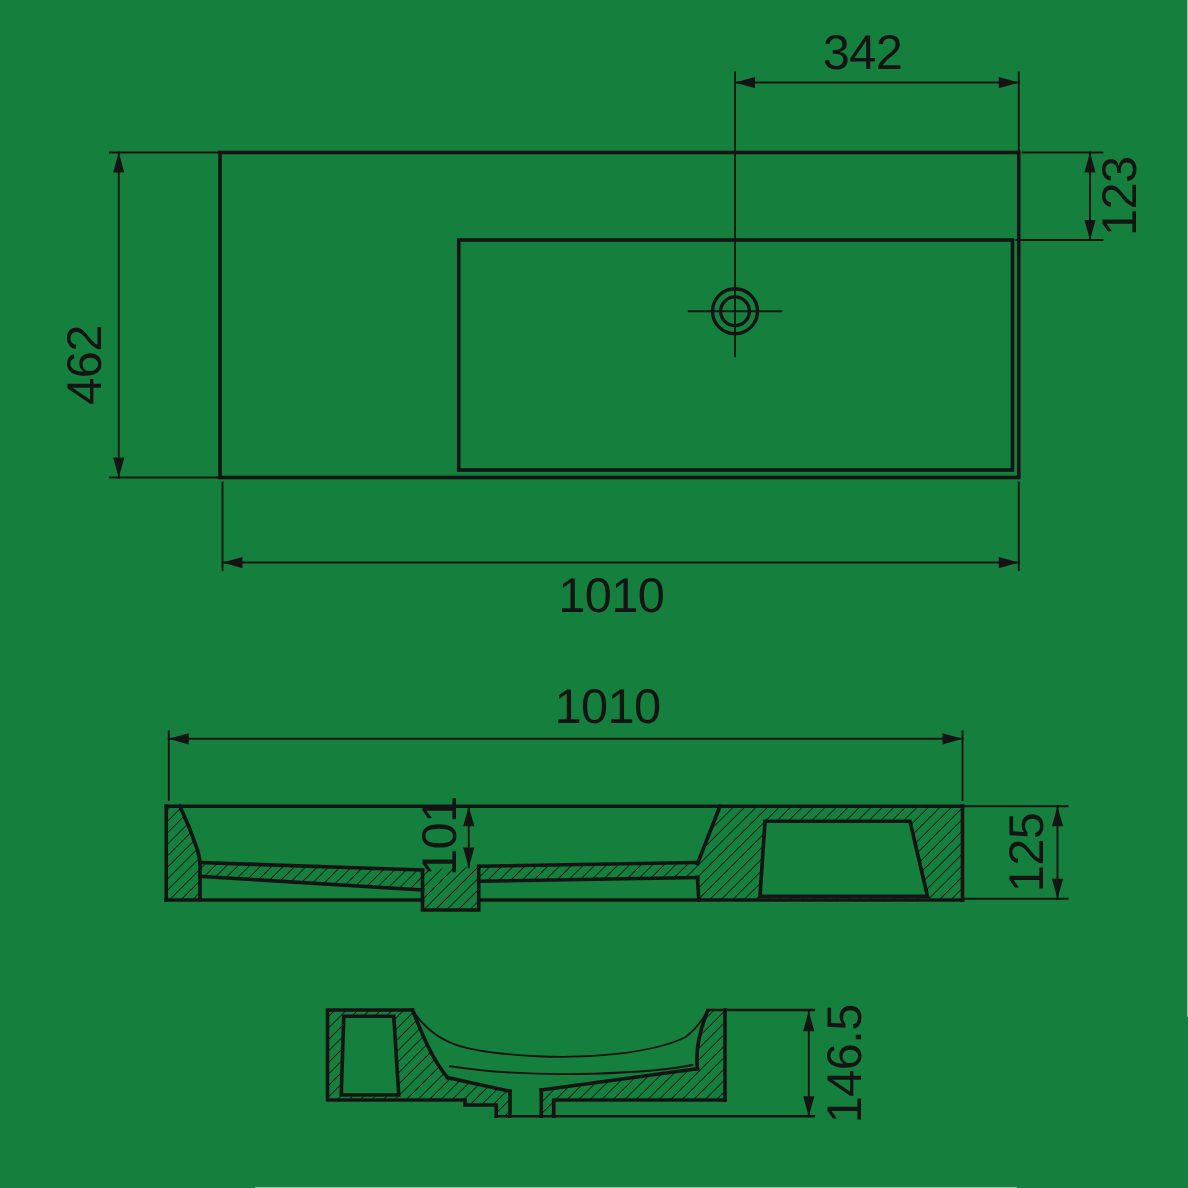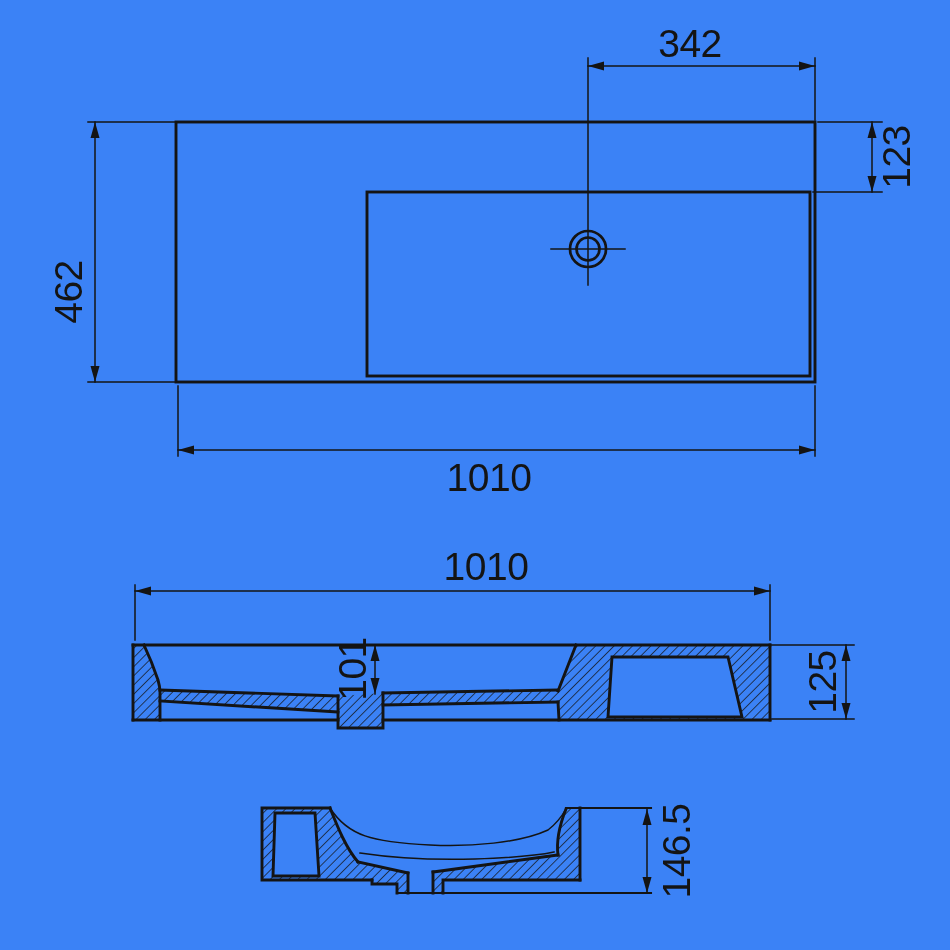--- a/index.html
+++ b/index.html
@@ -1,16 +1,16 @@
 <!DOCTYPE html>
 <html><head>
 <meta charset="utf-8">
 <style>
   html,body{margin:0;padding:0;background:#ffffff;}
-  .stage{width:950px;height:950px;position:relative;background:#3b82f6;overflow:hidden;}
+  .stage{width:950px;height:950px;position:relative;background:#15803d;overflow:hidden;}
   svg{display:block;}
   text{font-family:"Liberation Sans","DejaVu Sans",sans-serif;font-size:39px;fill:#141414;letter-spacing:-0.5px;}
   .thick{stroke:#141414;stroke-width:2.9;fill:none;stroke-linecap:square;}
   .med{stroke:#141414;stroke-width:2.1;fill:none;stroke-linecap:square;}
   .thin{stroke:#141414;stroke-width:1.5;fill:none;stroke-linecap:square;}
   .hatched{fill:url(#hatch);stroke:none;}
   .arrow{fill:#141414;stroke:none;}
 </style>
 </head>
 <body>

